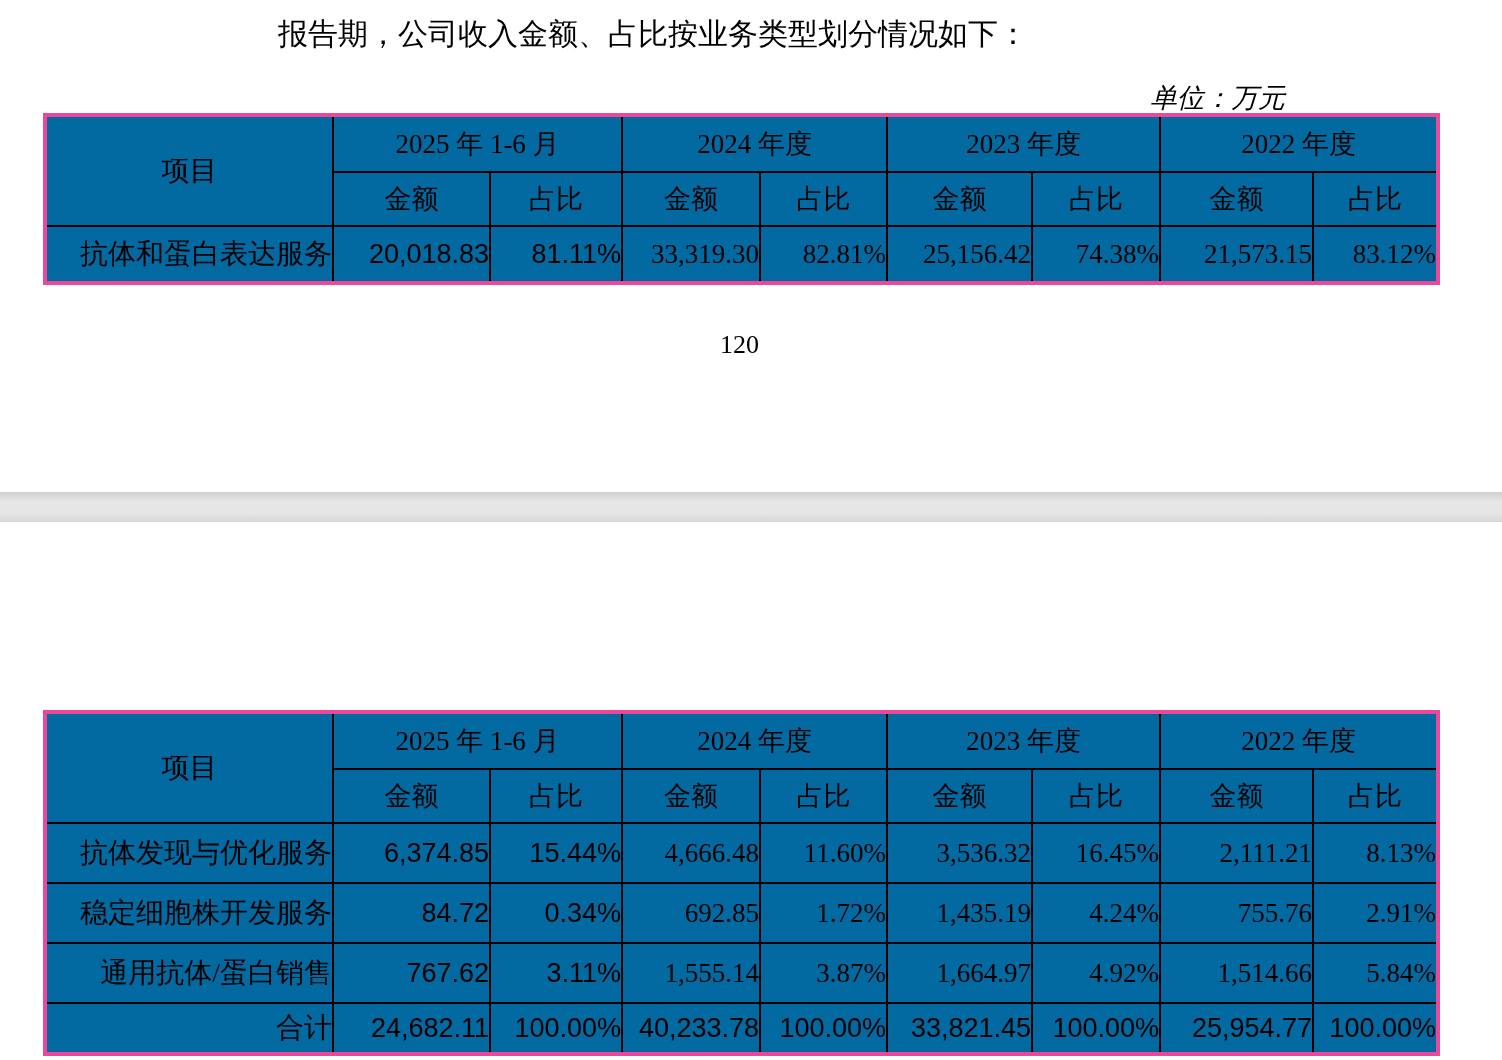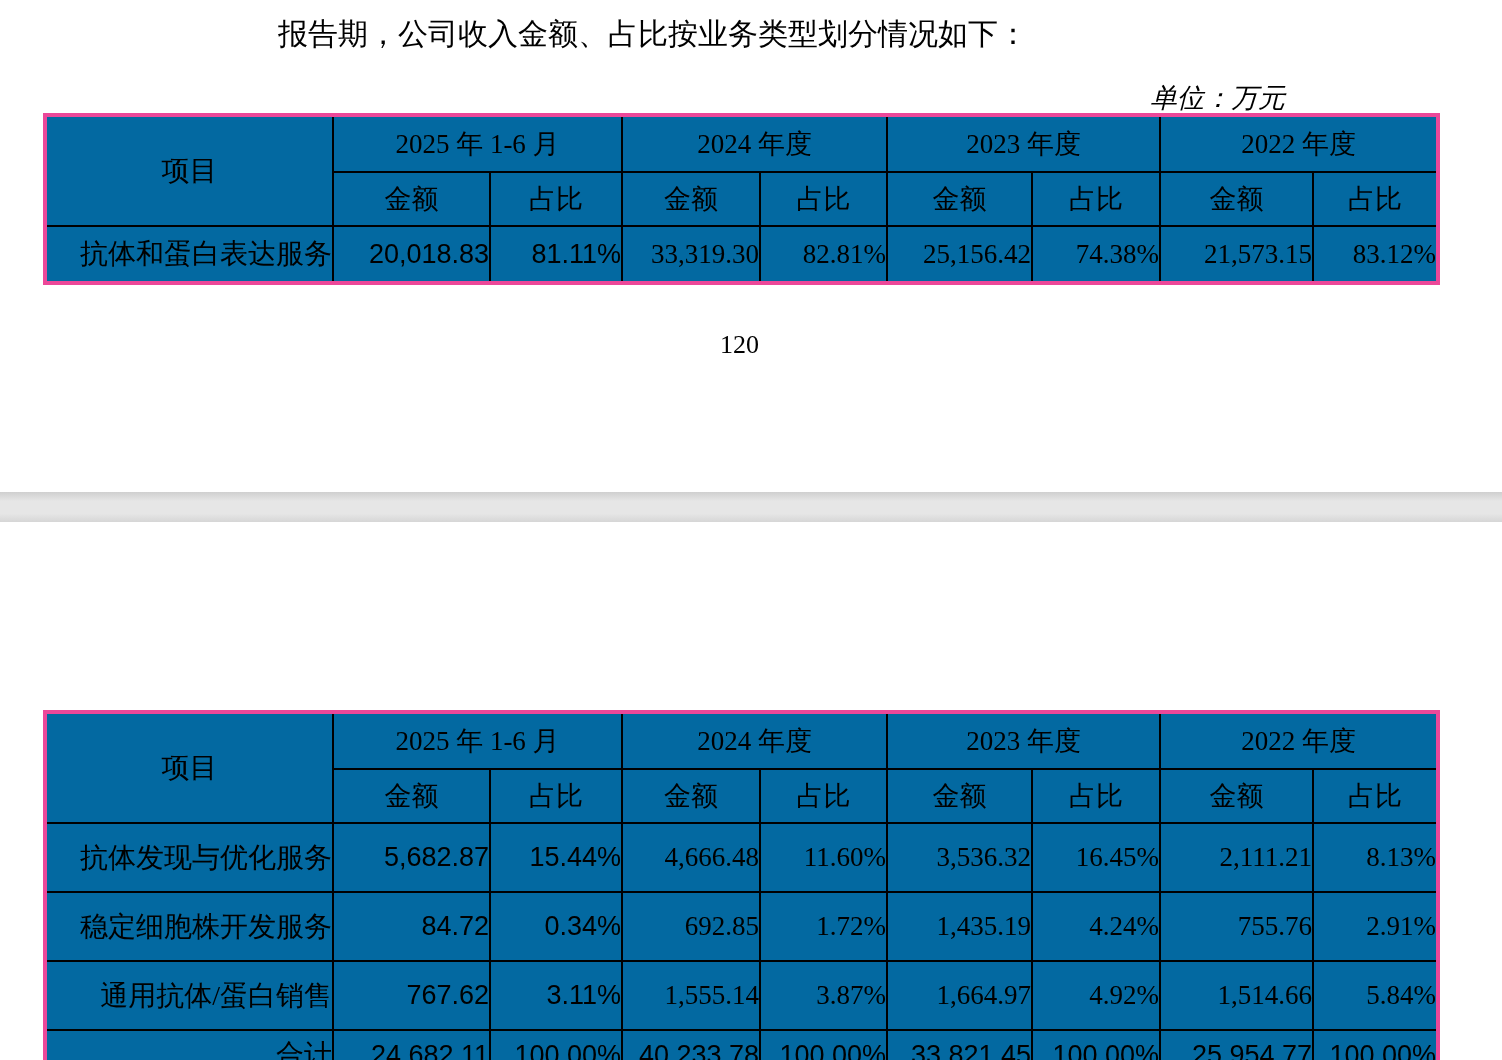--- a/index.html
+++ b/index.html
@@ -33,21 +33,21 @@
   .hdr{
     font-family:Liberation Serif, serif;font-weight:bold;
     font-size:27px;text-align:center;
   }
   .item-hdr{font-size:28px;text-align:center;}
   .label{font-size:28px;text-align:right;padding:0 6px;}
   .num{font-size:27px;text-align:right;padding-right:12px;}
   .emph{font-family:"Liberation Sans","DejaVu Sans",sans-serif;font-weight:bold;}
   tr.rh1{height:57px;}
   tr.rh2{height:54px;}
-  tr.rd{height:69px;}
+  tr.rd{height:60px;}
   tr.rd1{height:57px;}
   tr.rt{height:51px;}
 </style>
 </head>
 <body>
 
 <div class="heading">报告期，公司收入金额、占比按业务类型划分情况如下：</div>
 <div class="unit-label">单位：万元</div>
 
 <table class="fin" id="table1">
@@ -123,21 +123,21 @@
     <th class="hdr">占比</th>
     <th class="hdr">金额</th>
     <th class="hdr">占比</th>
     <th class="hdr">金额</th>
     <th class="hdr">占比</th>
     <th class="hdr">金额</th>
     <th class="hdr">占比</th>
   </tr>
   <tr class="rd">
     <td class="label">抗体发现与优化服务</td>
-    <td class="num emph">5,682.87</td>
+    <td class="num emph">6,374.85</td>
     <td class="num emph">15.44%</td>
     <td class="num">4,666.48</td>
     <td class="num">11.60%</td>
     <td class="num">3,536.32</td>
     <td class="num">16.45%</td>
     <td class="num">2,111.21</td>
     <td class="num">8.13%</td>
   </tr>
   <tr class="rd">
     <td class="label">稳定细胞株开发服务</td>

